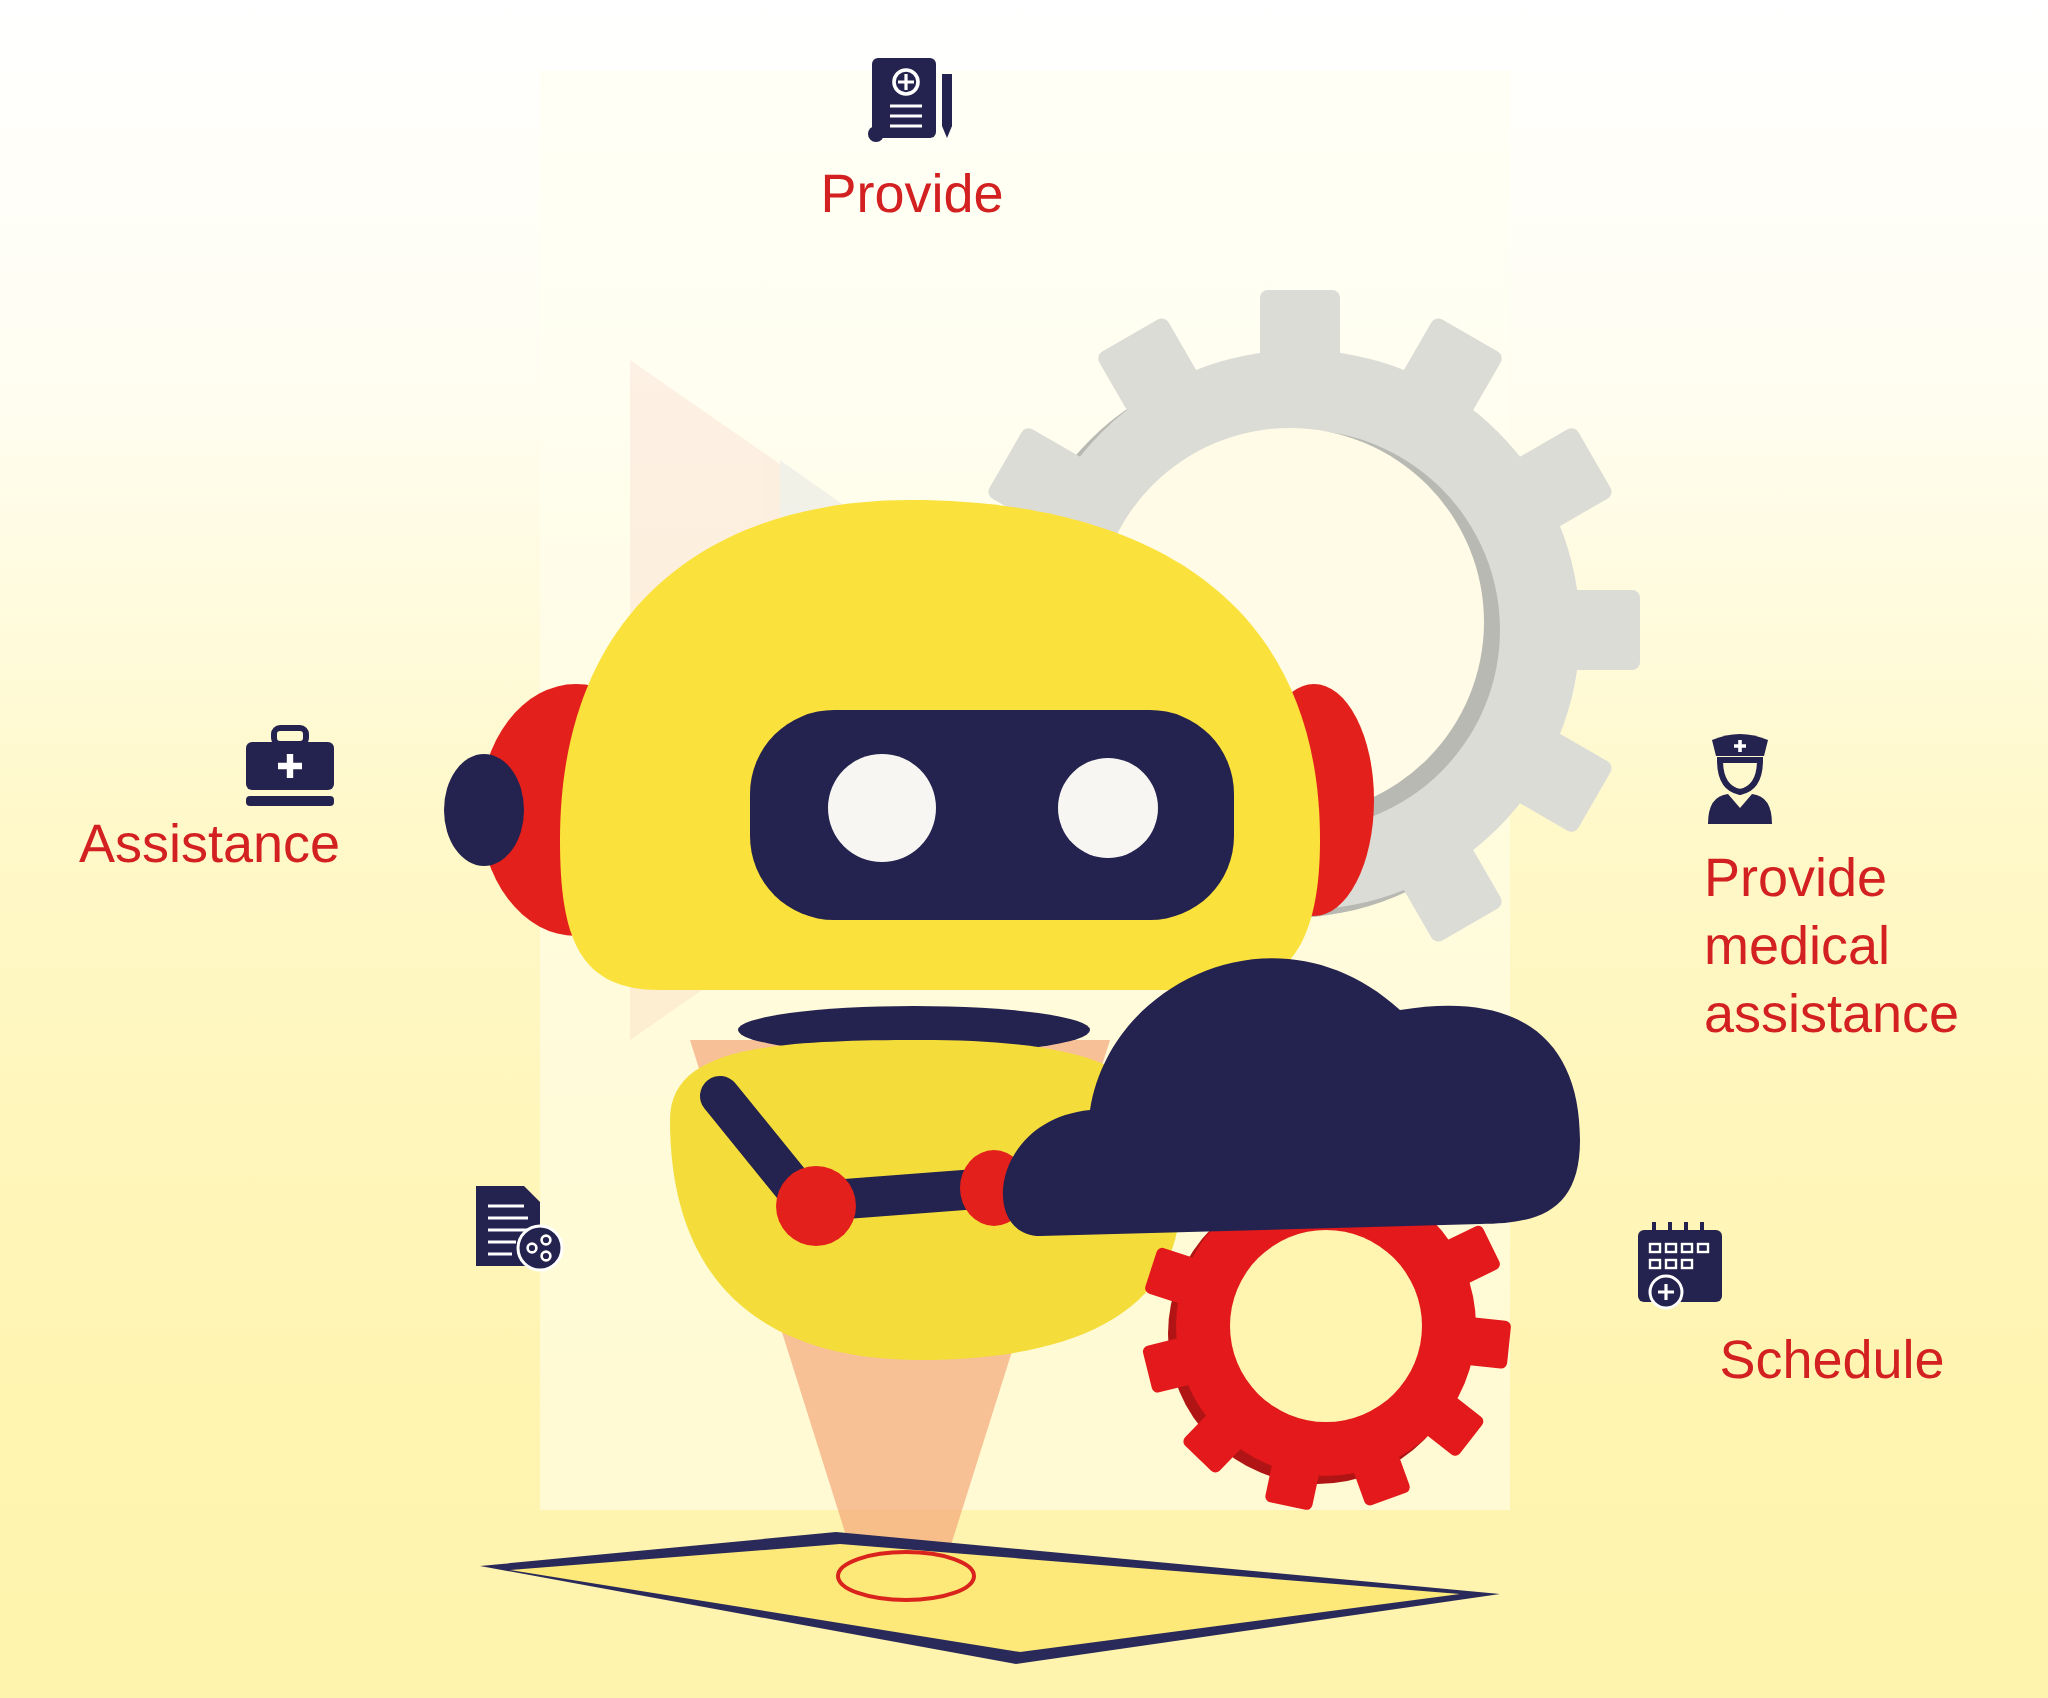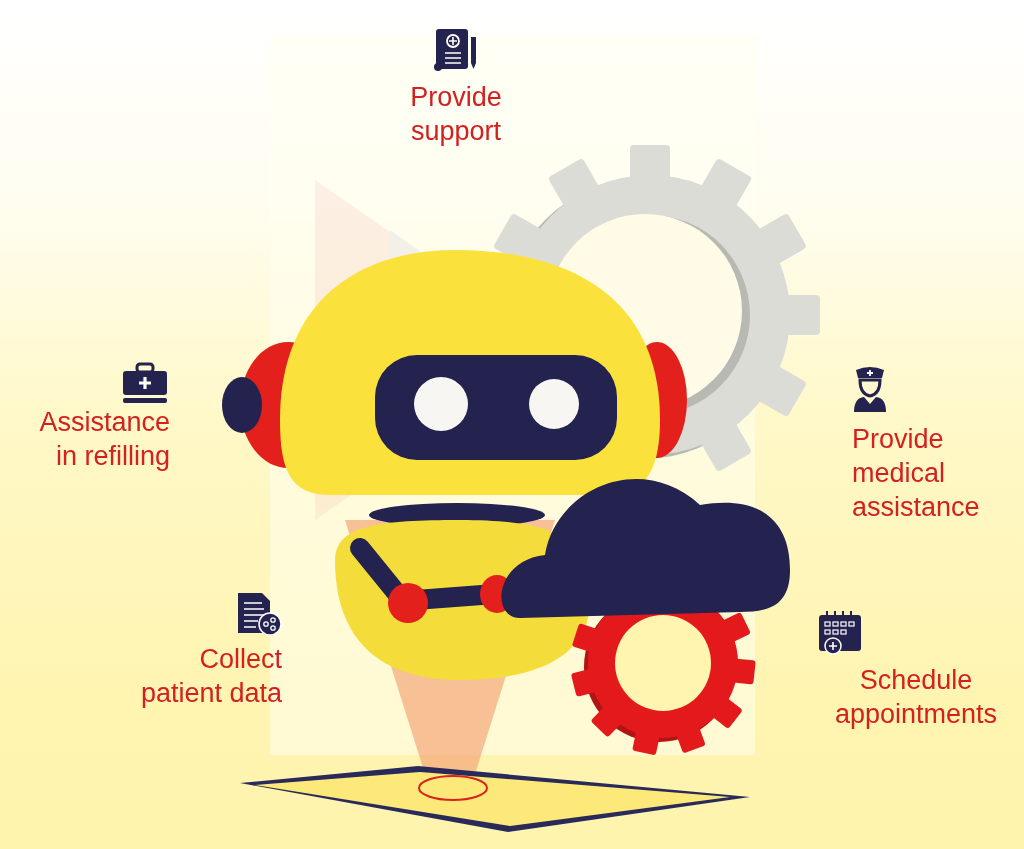--- a/index.html
+++ b/index.html
@@ -108,34 +108,32 @@
       <circle cx="6" cy="40" r="4" fill="#24224e"></circle>
       <circle cx="21" cy="14" r="6" fill="none" stroke="#fff" stroke-width="1.8"></circle>
       <path d="M21 10v8M17 14h8" stroke="#fff" stroke-width="1.6"></path>
       <path d="M13 26h16M13 31h16M13 36h16" stroke="#fff" stroke-width="1.6"></path>
       <rect x="39" y="10" width="5" height="26" fill="#24224e"></rect>
       <polygon points="39,36 44,36 41.5,42" fill="#24224e"></polygon>
     </svg>
   </div>
   <div class="label" style="left:356px;top:80px;width:200px;text-align:center;">
     <span>Provide</span>
-    <span>support</span>
   </div>
 
   <div class="icon" style="left:122px;top:362px;">
     <svg width="46" height="42" viewBox="0 0 46 42">
       <rect x="15" y="2" width="16" height="8" rx="3" fill="none" stroke="#24224e" stroke-width="3"></rect>
       <rect x="1" y="9" width="44" height="24" rx="3" fill="#24224e"></rect>
       <rect x="1" y="36" width="44" height="5" rx="2" fill="#24224e"></rect>
       <path d="M23 15v12M17 21h12" stroke="#fff" stroke-width="3.2"></path>
     </svg>
   </div>
   <div class="label" style="left:10px;top:405px;width:160px;text-align:right;">
     <span>Assistance</span>
-    <span>in refilling</span>
   </div>
 
   <div class="icon" style="left:852px;top:366px;">
     <svg width="36" height="46" viewBox="0 0 36 46">
       <path d="M4 4 Q18 -2 32 4 L30 12 L6 12 Z" fill="#24224e"></path>
       <path d="M18 4v6M15 7h6" stroke="#fff" stroke-width="1.8"></path>
       <path d="M8 14 Q8 28 18 30 Q28 28 28 14 Z" fill="none" stroke="#24224e" stroke-width="3"></path>
       <path d="M2 46 Q2 32 12 31 L18 38 L24 31 Q34 32 34 46 Z" fill="#24224e"></path>
     </svg>
   </div>
@@ -148,24 +146,20 @@
   <div class="icon" style="left:236px;top:591px;">
     <svg width="48" height="46" viewBox="0 0 48 46">
       <path d="M2 2 H26 L34 10 V42 H2 Z" fill="#24224e"></path>
       <path d="M8 12h18M8 18h20M8 24h20M8 30h14M8 36h12" stroke="#fff" stroke-width="1.6"></path>
       <circle cx="34" cy="33" r="11" fill="#24224e" stroke="#fff" stroke-width="1.5"></circle>
       <circle cx="30" cy="33" r="2.2" fill="none" stroke="#fff" stroke-width="1.3"></circle>
       <circle cx="37" cy="29" r="2.2" fill="none" stroke="#fff" stroke-width="1.3"></circle>
       <circle cx="37" cy="37" r="2.2" fill="none" stroke="#fff" stroke-width="1.3"></circle>
     </svg>
   </div>
-  <div class="label" style="left:100px;top:642px;width:182px;text-align:right;">
-    <span>Collect</span>
-    <span>patient data</span>
-  </div>
 
   <div class="icon" style="left:817px;top:609px;">
     <svg width="48" height="46" viewBox="0 0 48 46">
       <rect x="2" y="6" width="42" height="36" rx="3" fill="#24224e"></rect>
       <g fill="none" stroke="#24224e" stroke-width="2">
           <path d="M10 8V2M18 8V2M26 8V2M34 8V2"></path>
         </g>
       <g fill="none" stroke="#fff" stroke-width="1.2">
         <rect x="8" y="13" width="5" height="4"></rect>
           <rect x="16" y="13" width="5" height="4"></rect>
@@ -174,16 +168,15 @@
         <rect x="8" y="21" width="5" height="4"></rect>
           <rect x="16" y="21" width="5" height="4"></rect>
           <rect x="24" y="21" width="5" height="4"></rect>
       </g>
       <circle cx="16" cy="37" r="8" fill="#24224e" stroke="#fff" stroke-width="1.5"></circle>
       <path d="M16 33v8M12 37h8" stroke="#fff" stroke-width="1.6"></path>
     </svg>
   </div>
   <div class="label" style="left:816px;top:663px;width:200px;text-align:center;">
     <span>Schedule</span>
-    <span>appointments</span>
   </div>
 
 </div>
 
 </body></html>

